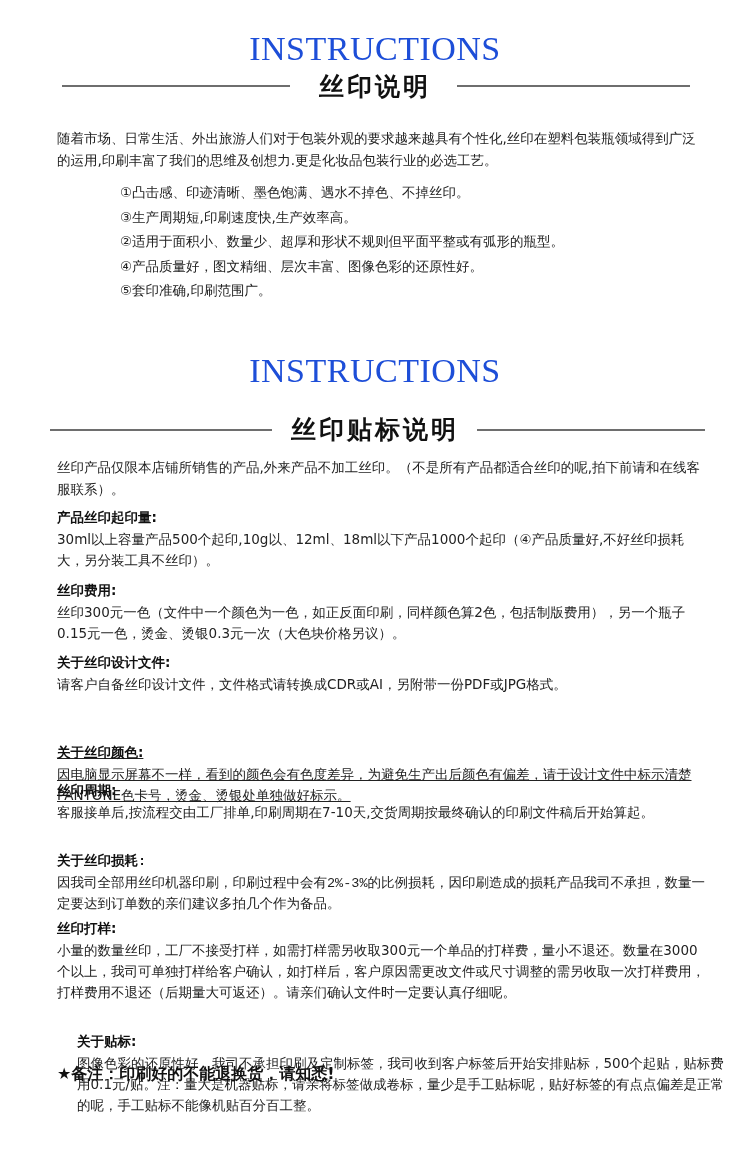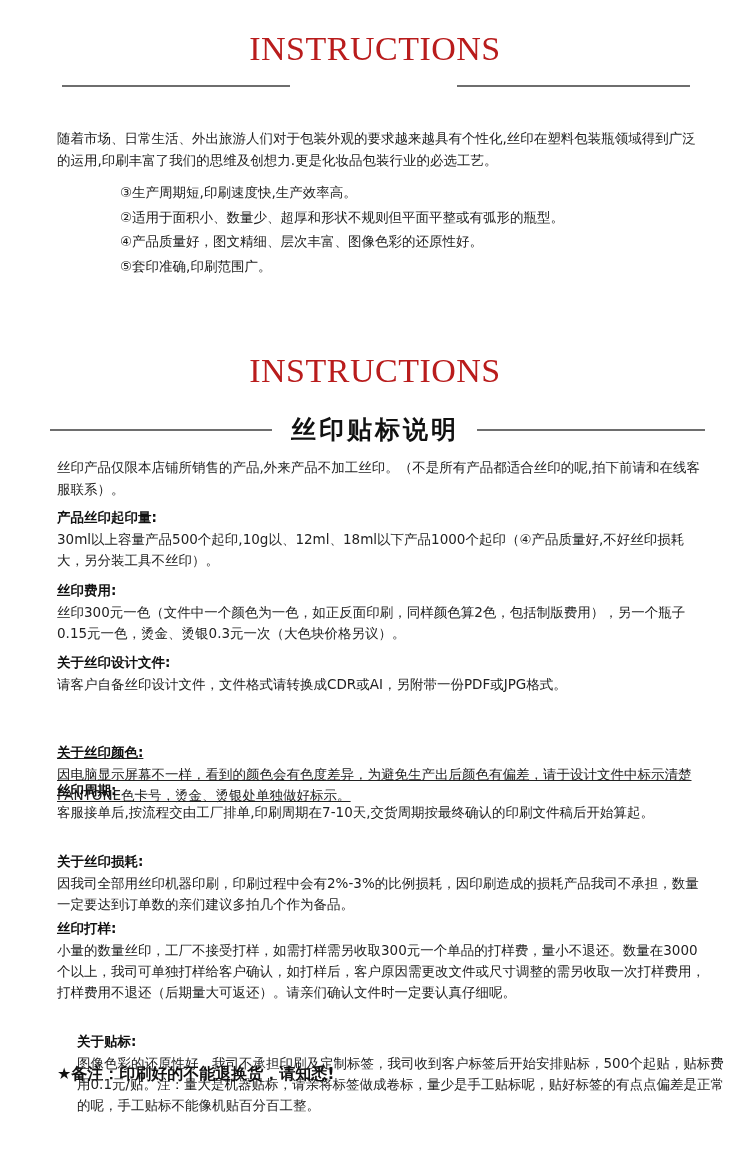--- a/index.html
+++ b/index.html
@@ -1,43 +1,45 @@
 <!DOCTYPE html>
 <html><head>
 <meta charset="utf-8">
 <style>
   html, body { margin: 0; padding: 0; background: #ffffff; }
   body { width: 750px; height: 1164px; position: relative; overflow: hidden;
          font-family: "DejaVu Sans", "Liberation Sans", sans-serif; color: #1a1a1a; }
   .title-en { position: absolute; left: 0; width: 750px; text-align: center;
               font-family: "Liberation Serif", "DejaVu Serif", serif; font-size: 34px;
-              letter-spacing: 0.5px; color: #b91c1c; font-weight: normal; }
+              letter-spacing: 0.5px; color: #1d4ed8; font-weight: normal; }
   .title-row { position: absolute; left: 0; width: 750px; height: 40px; }
   .title-row .line { position: absolute; height: 2px; background: #6e6e6e; }
   .title-row .title-cn { position: absolute; top: 0; left: 0; width: 750px; text-align: center;
                          font-size: 25px; font-weight: bold; letter-spacing: 3px; color: #111; }
   .para { position: absolute; font-size: 13.5px; line-height: 22px; color: #222; }
   .features { position: absolute; left: 120px; top: 180px; font-size: 13.5px; line-height: 24.5px; color: #222; }
   .features .head { font-weight: bold; color: #111; }
   .section { position: absolute; left: 57px; width: 650px; font-size: 13.5px; line-height: 21px; color: #222; }
   .section .h { font-weight: bold; color: #111; margin-bottom: 1px; }
   .note { position: absolute; left: 57px; top: 1064px; font-size: 16px; font-weight: bold; color: #111; }
 </style>
 </head>
 <body>
 
 <div class="title-en" style="top:30px;">INSTRUCTIONS</div>
 <div class="title-row" style="top:70px;">
   <div class="line" style="left:62px; width:228px; top:15px;"></div>
+  <div class="title-cn">丝印说明</div>
   <div class="line" style="left:457px; width:233px; top:15px;"></div>
 </div>
 
 <div class="para" style="left:57px; top:127px; width:650px;">随着市场、日常生活、外出旅游人们对于包装外观的要求越来越具有个性化,丝印在塑料包装瓶领域得到广泛的运用,印刷丰富了我们的思维及创想力.更是化妆品包装行业的必选工艺。</div>
 
 <div class="features">
+  <div>①凸击感、印迹清晰、墨色饱满、遇水不掉色、不掉丝印。</div>
   <div>③生产周期短,印刷速度快,生产效率高。</div>
   <div>②适用于面积小、数量少、超厚和形状不规则但平面平整或有弧形的瓶型。</div>
   <div>④产品质量好，图文精细、层次丰富、图像色彩的还原性好。</div>
   <div>⑤套印准确,印刷范围广。</div>
 </div>
 
 <div class="title-en" style="top:352px;">INSTRUCTIONS</div>
 <div class="title-row" style="top:392px;margin-top:21px;">
   <div class="line" style="left:50px; width:222px; top:16px;"></div>
   <div class="title-cn">丝印贴标说明</div>
@@ -59,21 +61,21 @@
   <div>请客户自备丝印设计文件，文件格式请转换成CDR或AI，另附带一份PDF或JPG格式。</div>
 </div>
 <div class="section" style="top:742px;text-decoration:underline;">
   <div class="h">关于丝印颜色:</div>
   <div>因电脑显示屏幕不一样，看到的颜色会有色度差异，为避免生产出后颜色有偏差，请于设计文件中标示清楚PANTONE色卡号，烫金、烫银处单独做好标示。</div>
 </div>
 <div class="section" style="top:780px;">
   <div class="h">丝印周期:</div>
   <div>客服接单后,按流程交由工厂排单,印刷周期在7-10天,交货周期按最终确认的印刷文件稿后开始算起。</div>
 </div>
-<div class="section" style="top:851px;">
+<div class="section" style="top:851px;font-family:Liberation Mono, monospace;">
   <div class="h">关于丝印损耗:</div>
   <div>因我司全部用丝印机器印刷，印刷过程中会有2%-3%的比例损耗，因印刷造成的损耗产品我司不承担，数量一定要达到订单数的亲们建议多拍几个作为备品。</div>
 </div>
 <div class="section" style="top:918px;">
   <div class="h">丝印打样:</div>
   <div>小量的数量丝印，工厂不接受打样，如需打样需另收取300元一个单品的打样费，量小不退还。数量在3000个以上，我司可单独打样给客户确认，如打样后，客户原因需更改文件或尺寸调整的需另收取一次打样费用，打样费用不退还（后期量大可返还）。请亲们确认文件时一定要认真仔细呢。</div>
 </div>
 <div class="section" style="top:1031px;margin-left:20px;">
   <div class="h">关于贴标:</div>
   <div>图像色彩的还原性好，我司不承担印刷及定制标签，我司收到客户标签后开始安排贴标，500个起贴，贴标费用0.1元/贴。注：量大是机器贴标，请亲将标签做成卷标，量少是手工贴标呢，贴好标签的有点点偏差是正常的呢，手工贴标不能像机贴百分百工整。</div>

